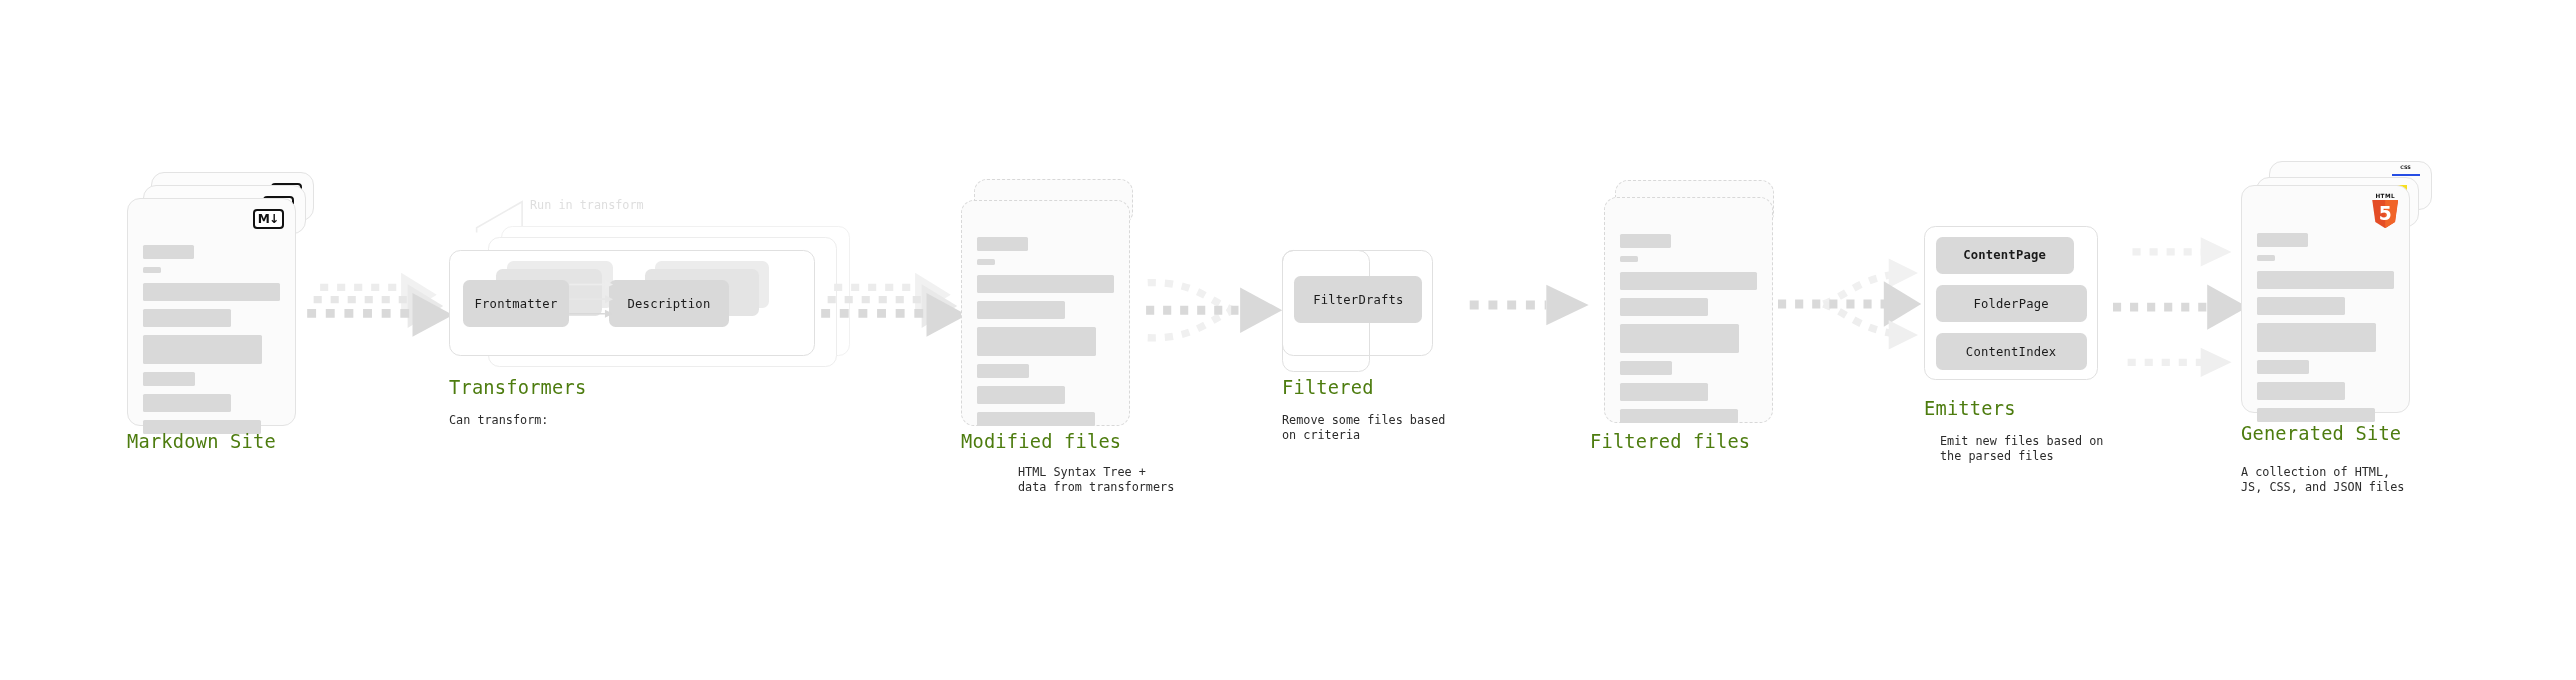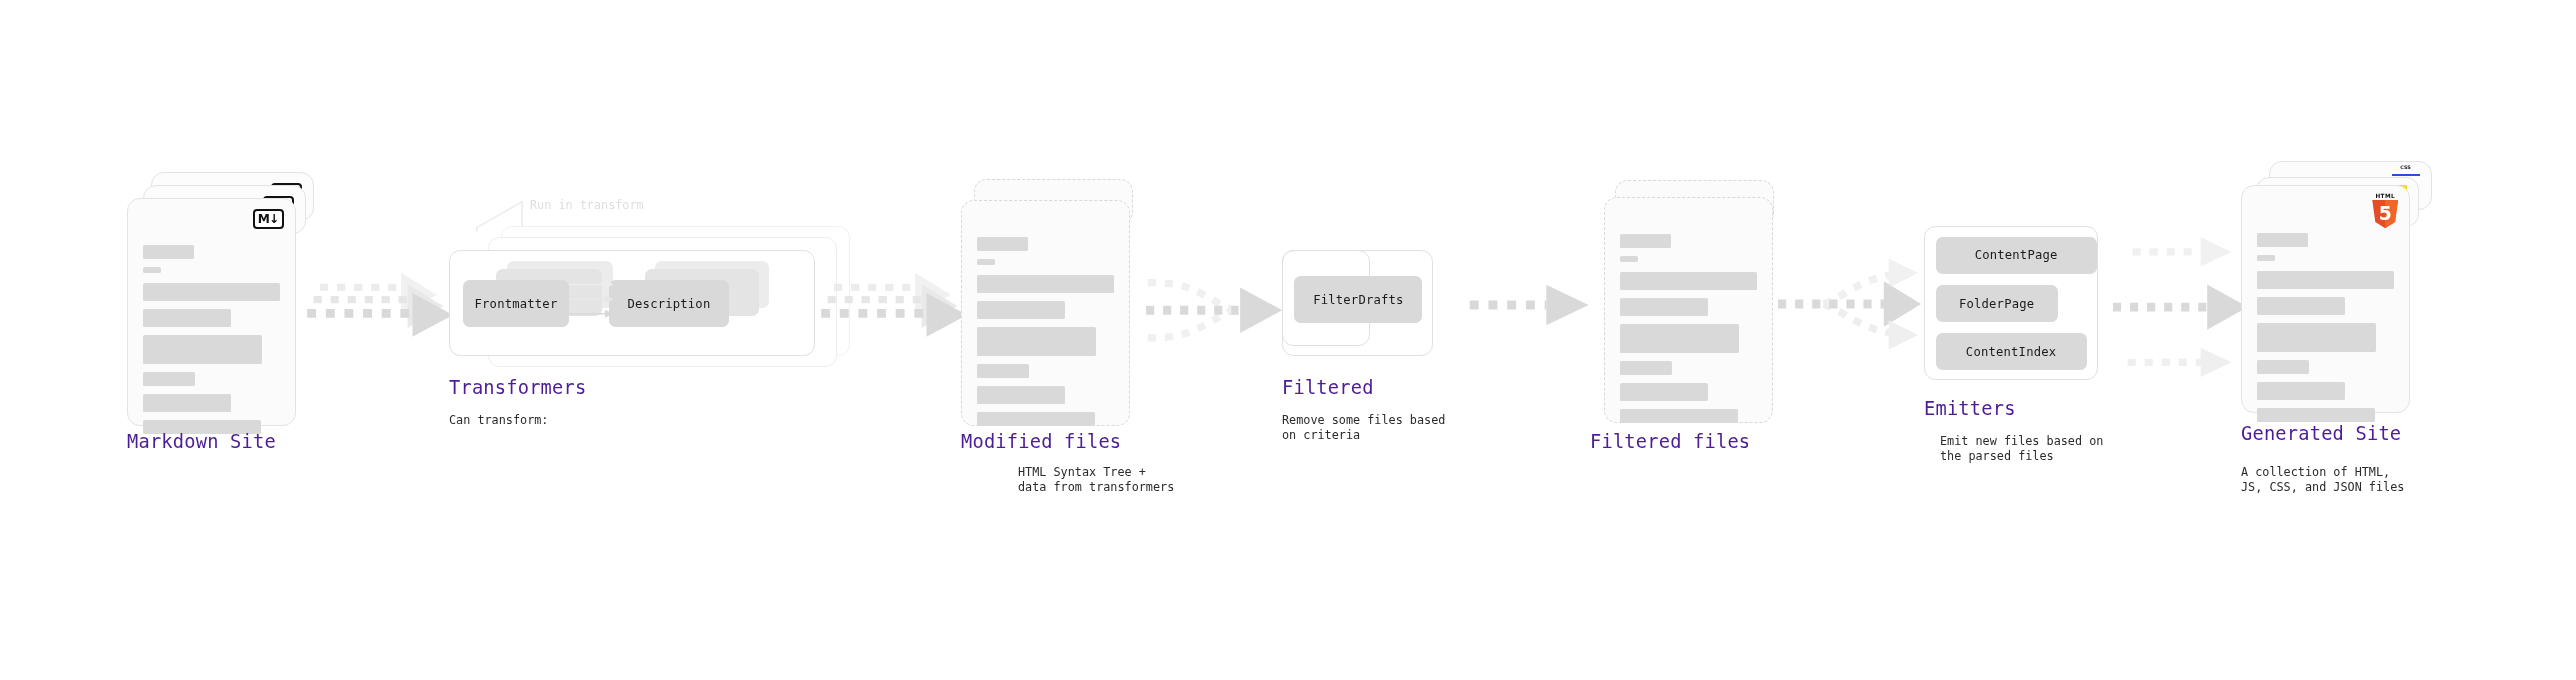--- a/index.html
+++ b/index.html
@@ -82,21 +82,21 @@
     display: flex; align-items: center; justify-content: center;
     color: #1b1b1b; font-size: 12.2px; letter-spacing: 0.2px;
     white-space: nowrap;
   }
   .chip.ghost1 { background: #e4e4e4; }
   .chip.ghost2 { background: #ececec; }
 
   
   .h-label {
     position: absolute;
-    font-size: 18.7px; color: #4c1d95; white-space: nowrap;
+    font-size: 18.7px; color: #4d7c0f; white-space: nowrap;
     letter-spacing: 0.2px;
   }
   .sub-label {
     position: absolute;
     font-size: 11.8px; color: #2b2b2b; line-height: 15.4px;
     white-space: pre-line;
   }
   .note-label {
     position: absolute;
     font-size: 11.8px; color: #dedede; white-space: nowrap;
@@ -232,21 +232,21 @@
   <svg class="deco" style="left:1138px; top:258px; width:154px; height:106px;" viewBox="0 0 190 130">
     <g fill="none" stroke-dasharray="10 11">
       <path d="M12 30 C70 28 86 52 118 64" stroke="#f0f0f0" stroke-width="9"></path>
       <path d="M12 98 C70 100 86 76 118 64" stroke="#f0f0f0" stroke-width="9"></path>
       <path d="M10 64 H124" stroke="#d9d9d9" stroke-width="11"></path>
     </g>
     <polygon points="126,36 178,64 126,92" fill="#d9d9d9"></polygon>
   </svg>
 
   <div>
-    <div class="proc-box" style="left:1282px; top:250px; width:88px; height:96px;text-align:right;">
+    <div class="proc-box" style="left:1282px; top:250px; width:88px; height:122px;text-align:right;">
       <div class="chip" style="position:absolute; left:11.4px; top:25px; width:128px; height:47px; z-index:2;">FilterDrafts</div>
     </div>
     <div class="proc-box" style="left:1282px; top:250px; width:151px; height:106px; background:transparent; z-index:3;"></div>
     <div class="h-label" style="left:1282px; top:377px;">Filtered</div>
     <div class="sub-label" style="left:1282px; top:413px;">Remove some files based
 on criteria</div>
   </div>
 
   <svg class="deco" style="left:1468px; top:283px; width:124px; height:44px;" viewBox="0 0 152 54">
     <path d="M2 27 H96" stroke="#d9d9d9" stroke-width="11" stroke-dasharray="11 12" fill="none"></path>
@@ -276,22 +276,22 @@
       <path d="M56 86 C88 98 104 122 162 124" stroke="#eeeeee" stroke-width="9"></path>
       <path d="M0 86 H146" stroke="#d9d9d9" stroke-width="11"></path>
     </g>
     <polygon points="136,30 172,48 136,66" fill="#f1f1f1"></polygon>
     <polygon points="130,58 176,86 130,114" fill="#d9d9d9"></polygon>
     <polygon points="136,106 172,124 136,142" fill="#efefef"></polygon>
   </svg>
 
   <div>
     <div class="proc-box" style="left:1924px; top:226px; width:174px; height:154px;">
-      <div class="chip" style="position:absolute; left:10.6px; top:9.8px; width:161px; height:37px;">ContentPage</div>
-      <div class="chip" style="position:absolute; left:10.6px; top:58px; width:122px; height:37px;">FolderPage</div>
+      <div class="chip" style="position:absolute; left:10.6px; top:9.8px; width:138px; height:37px;font-weight:bold;">ContentPage</div>
+      <div class="chip" style="position:absolute; left:10.6px; top:58px; width:151px; height:37px;">FolderPage</div>
       <div class="chip" style="position:absolute; left:10.6px; top:106px; width:151px; height:37px;">ContentIndex</div>
     </div>
     <div class="h-label" style="left:1924px; top:398px;">Emitters</div>
     <div class="sub-label" style="left:1940px; top:434px;">Emit new files based on
 the parsed files</div>
   </div>
 
   <svg class="deco" style="left:2113px; top:237px; width:138px; height:137px;" viewBox="0 0 170 168">
     <g fill="none" stroke-dasharray="10 11">
       <path d="M24 18 H116" stroke="#f0f0f0" stroke-width="9"></path>

